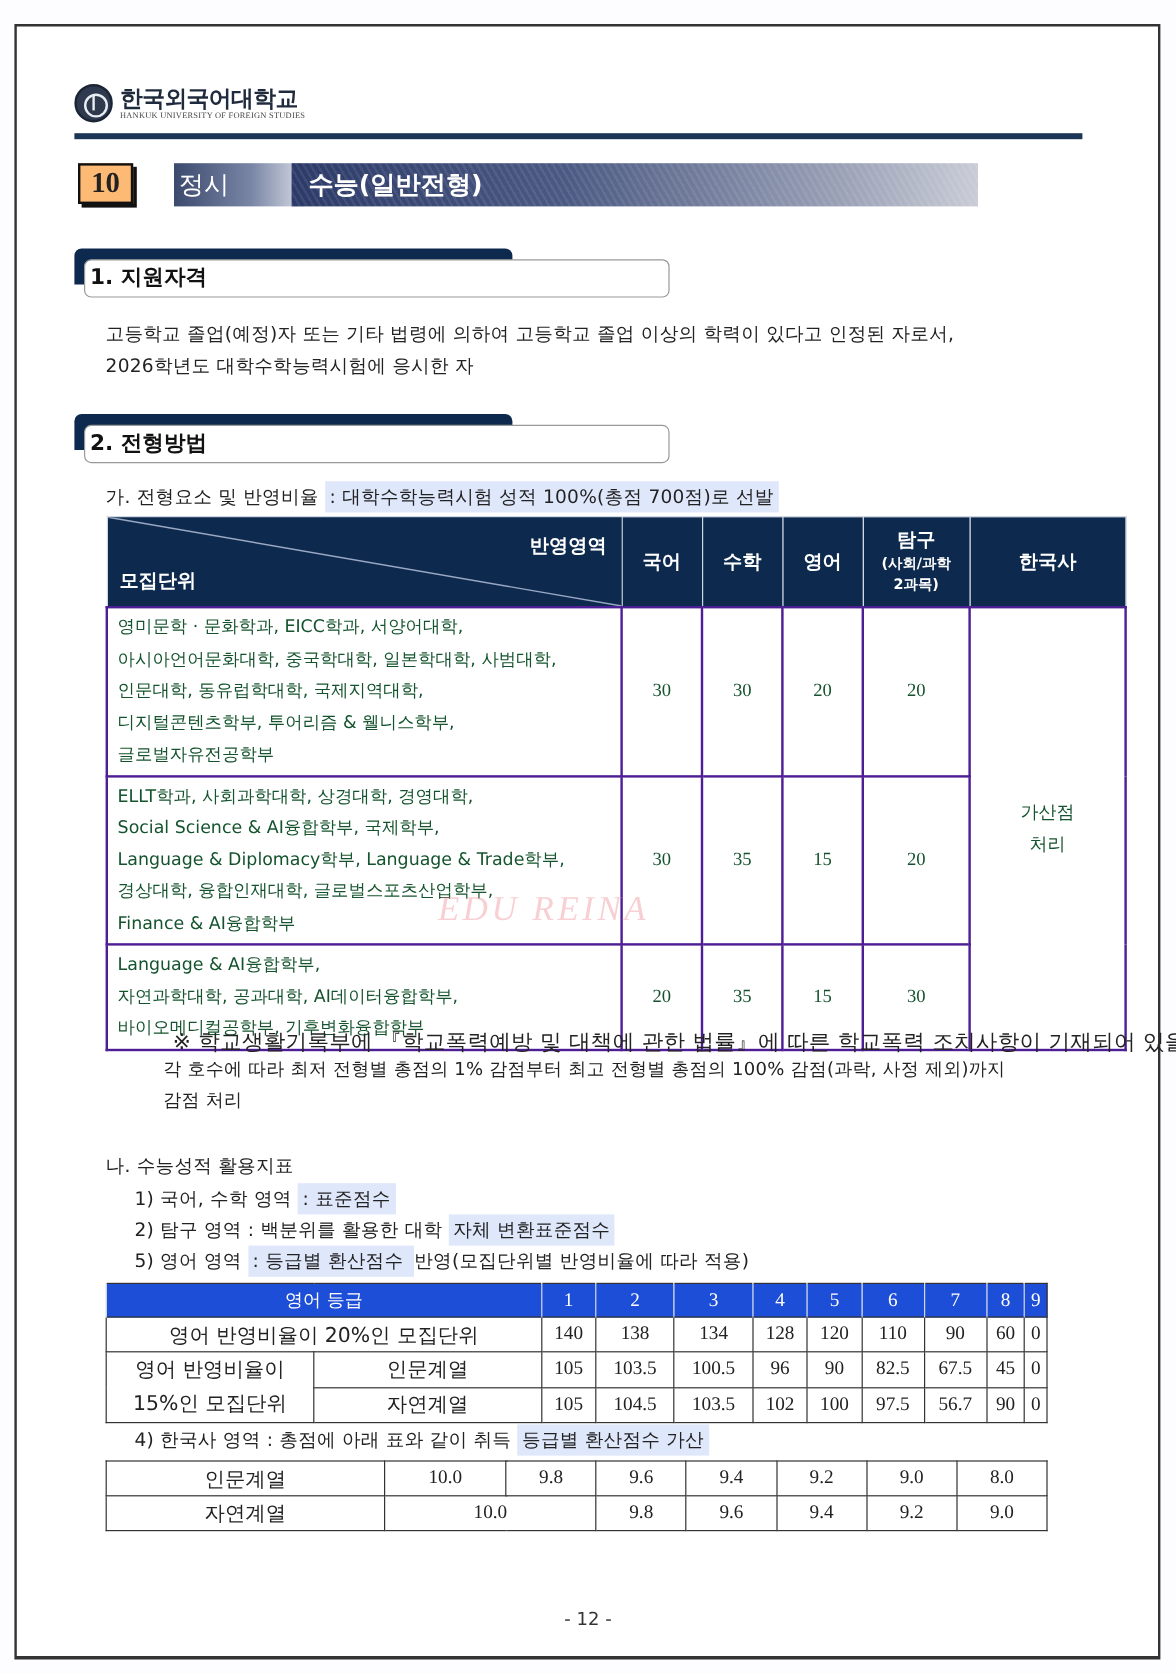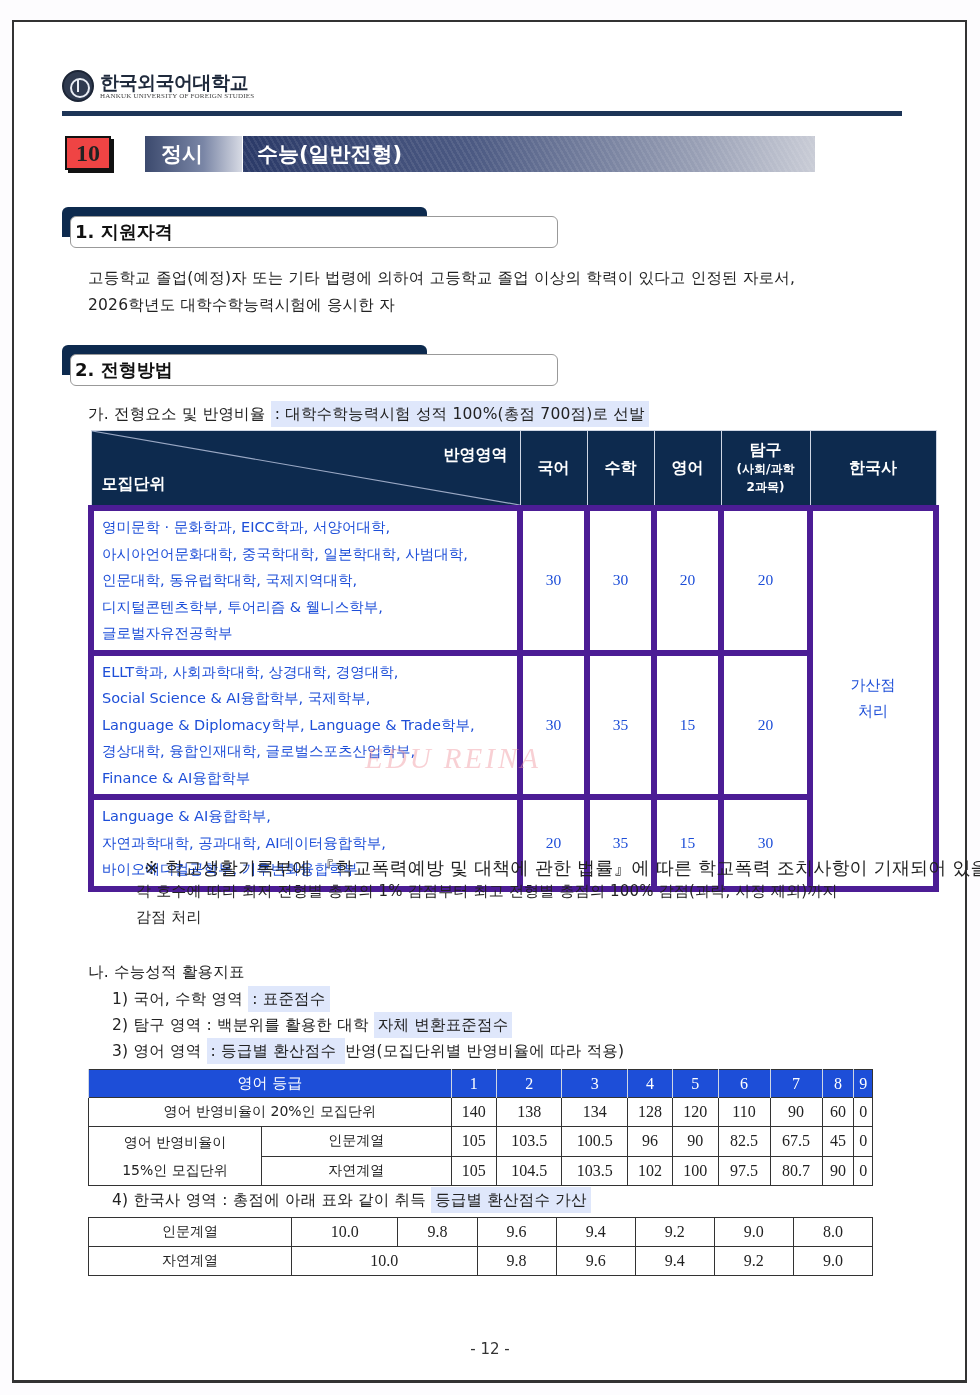--- a/index.html
+++ b/index.html
@@ -6,44 +6,44 @@
   body { width:980px; height:1395px; position:relative; font-family:"DejaVu Sans", sans-serif; color:#222; overflow:hidden; }
   .frame { position:absolute; left:12px; top:20px; width:955px; height:1363px; border:2px solid #333; border-bottom-width:3px; box-sizing:border-box; background:#fff; }
   .logo { position:absolute; left:62px; top:70px; display:flex; align-items:center; }
   .logo-emblem { width:32px; height:32px; border-radius:50%; background:#2f3a4f; border:2px solid #1c2536; box-sizing:border-box; position:relative; }
   .logo-emblem::before { content:""; position:absolute; left:6px; top:6px; width:16px; height:16px; border-radius:50%; border:2px solid #e9edf4; }
   .logo-emblem::after { content:""; position:absolute; left:13px; top:8px; width:2px; height:12px; background:#e9edf4; }
   .logo-text { margin-left:6px; }
   .logo-kr { font-weight:bold; font-size:19px; color:#1f2a3c; letter-spacing:-0.5px; line-height:20px; }
   .logo-en { font-family:"Liberation Serif", serif; font-size:7px; color:#444; letter-spacing:0.2px; }
   .top-rule { position:absolute; left:62px; top:111px; width:840px; height:5px; background:#1d3557; }
-  .chapter { position:absolute; left:65px; top:136px; width:46px; height:34px; background:#ef4444; border:2px solid #111; box-shadow:3px 3px 0 #111; box-sizing:border-box; font-family:"Liberation Serif", serif; font-weight:bold; font-size:24px; text-align:center; line-height:30px; }
-  .chapter-bar1 { position:absolute; left:145px; top:136px; width:97px; height:36px; background:linear-gradient(90deg,#3c4a6e 0%,#7a86a6 60%,#d7dae4 100%); color:#fff; font-weight:bold; font-size:21px; line-height:36px; padding-left:16px; box-sizing:border-box; }
+  .chapter { position:absolute; left:65px; top:136px; width:46px; height:34px; background:#fdba74; border:2px solid #111; box-shadow:3px 3px 0 #111; box-sizing:border-box; font-family:"Liberation Serif", serif; font-weight:bold; font-size:24px; text-align:center; line-height:30px; }
+  .chapter-bar1 { position:absolute; left:145px; top:136px; width:108px; height:36px; background:linear-gradient(90deg,#3c4a6e 0%,#7a86a6 60%,#d7dae4 100%); color:#fff; font-weight:normal; font-size:21px; line-height:36px; padding-left:4px; box-sizing:border-box; }
   .chapter-bar2 { position:absolute; left:243px; top:136px; width:572px; height:36px; background:repeating-linear-gradient(60deg, rgba(255,255,255,0.08) 0 2px, transparent 2px 5px), linear-gradient(90deg,#2b3a68 0%,#4c5a83 40%,#9aa1b6 80%,#c9ccd6 100%); color:#fff; font-weight:bold; font-size:21px; line-height:36px; padding-left:14px; box-sizing:border-box; }
   .sec-head { position:absolute; left:62px; }
   .sec-tab { position:absolute; left:0; top:0; width:365px; height:30px; background:#0d2a4e; border-radius:6px 6px 0 0; }
   .sec-box { position:absolute; left:8px; top:9px; width:488px; height:32px; background:#fff; border:1.5px solid #999; border-radius:6px; box-sizing:border-box; font-weight:bold; font-size:18px; line-height:30px; padding-left:4px; color:#111; }
   .p { position:absolute; font-size:15.5px; color:#222; letter-spacing:0.2px; white-space:nowrap; }
   .hl { background:#dfe7fb; padding:4px 4px; }
   table { border-collapse:collapse; position:absolute; }
   .t1 { left:88px; top:430px; width:851px; }
   .t1 th { background:#0d2a4e; color:#fff; border:1px solid #cfd6e4; font-weight:bold; font-size:16px; }
-  .t1 td { border:6px solid #4c1d95; font-size:15.5px; color:#1d4ed8; text-align:center; font-family:"Liberation Serif", serif; }
+  .t1 td { border:2px solid #4c1d95; font-size:15.5px; color:#14532d; text-align:center; font-family:"Liberation Serif", serif; }
   .t1 td.units { text-align:left; padding:3px 8px; line-height:26.5px; font-family:"DejaVu Sans", sans-serif; font-size:14.5px; white-space:nowrap; }
   .diag { position:relative; height:74px; padding:0; }
   .diag svg { position:absolute; left:0; top:0; }
   .diag .lab-tr { position:absolute; right:12px; top:14px; }
   .diag .lab-bl { position:absolute; left:10px; bottom:10px; }
   .small-th { font-size:12px !important; line-height:18px; }
   .watermark { position:absolute; left:365px; top:742px; font-family:"Liberation Serif", serif; font-style:italic; font-size:29px; color:rgba(240,150,160,0.45); letter-spacing:3px; }
   .t2 { left:88px; top:1069px; width:785px; }
   .t2 th, .t3 th { background:#1d4ed8; color:#fff; font-weight:normal; font-size:16px; height:25px; border-left:1px solid #cfd6e4; font-family:"Liberation Serif", serif; }
   .t2 th.kr, .t3 th.kr { font-family:"DejaVu Sans", sans-serif; font-size:15px; }
   .t2 td, .t3 td { border:1px solid #333; text-align:center; font-size:16px; height:26px; font-family:"Liberation Serif", serif; color:#222; }
-  .t2 td.kr, .t3 td.kr { font-family:"DejaVu Sans", sans-serif; font-size:14px; }
+  .t2 td.kr, .t3 td.kr { font-family:"DejaVu Sans", sans-serif; font-size:17px; }
   .t2, .t3 { border:1.5px solid #333; }
   .t3 { left:88px; top:1217px; width:785px; }
   .pageno { position:absolute; left:0; width:980px; top:1340px; text-align:center; font-size:15px; color:#333; }
 </style>
 </head>
 <body>
 
 <div class="frame"></div>
 
 <div class="logo">
@@ -144,21 +144,21 @@
 <div class="p" style="left:136px; top:908px; font-size:15px;">감점 처리</div>
 
 <div class="p" style="left:88px; top:962px;">나. 수능성적 활용지표</div>
 <div class="p" style="left:112px; top:989px;">
   <span>1) 국어, 수학 영역 </span><span class="hl">: 표준점수</span>
 </div>
 <div class="p" style="left:112px; top:1015px;">
   <span>2) 탐구 영역 : 백분위를 활용한 대학 </span><span class="hl">자체 변환표준점수</span>
 </div>
 <div class="p" style="left:112px; top:1041px;">
-  <span>3) 영어 영역 </span><span class="hl">: 등급별 환산점수 </span><span>반영(모집단위별 반영비율에 따라 적용)</span>
+  <span>5) 영어 영역 </span><span class="hl">: 등급별 환산점수 </span><span>반영(모집단위별 반영비율에 따라 적용)</span>
 </div>
 
 <table class="t2">
   <tbody>
       <tr>
     <th class="kr" colspan="2" style="width:283px;">영어 등급</th>
     <th>1</th>
     <th>2</th>
     <th>3</th>
     <th>4</th>
@@ -197,21 +197,21 @@
     <td>0</td>
   </tr>
   <tr>
     <td class="kr">자연계열</td>
     <td>105</td>
     <td>104.5</td>
     <td>103.5</td>
     <td>102</td>
     <td>100</td>
     <td>97.5</td>
-    <td>80.7</td>
+    <td>56.7</td>
     <td>90</td>
     <td>0</td>
   </tr>
 </tbody>
   </table>
 
 <div class="p" style="left:112px; top:1190px;">
   <span>4) 한국사 영역 : 총점에 아래 표와 같이 취득 </span><span class="hl">등급별 환산점수 가산</span>
 </div>
 

